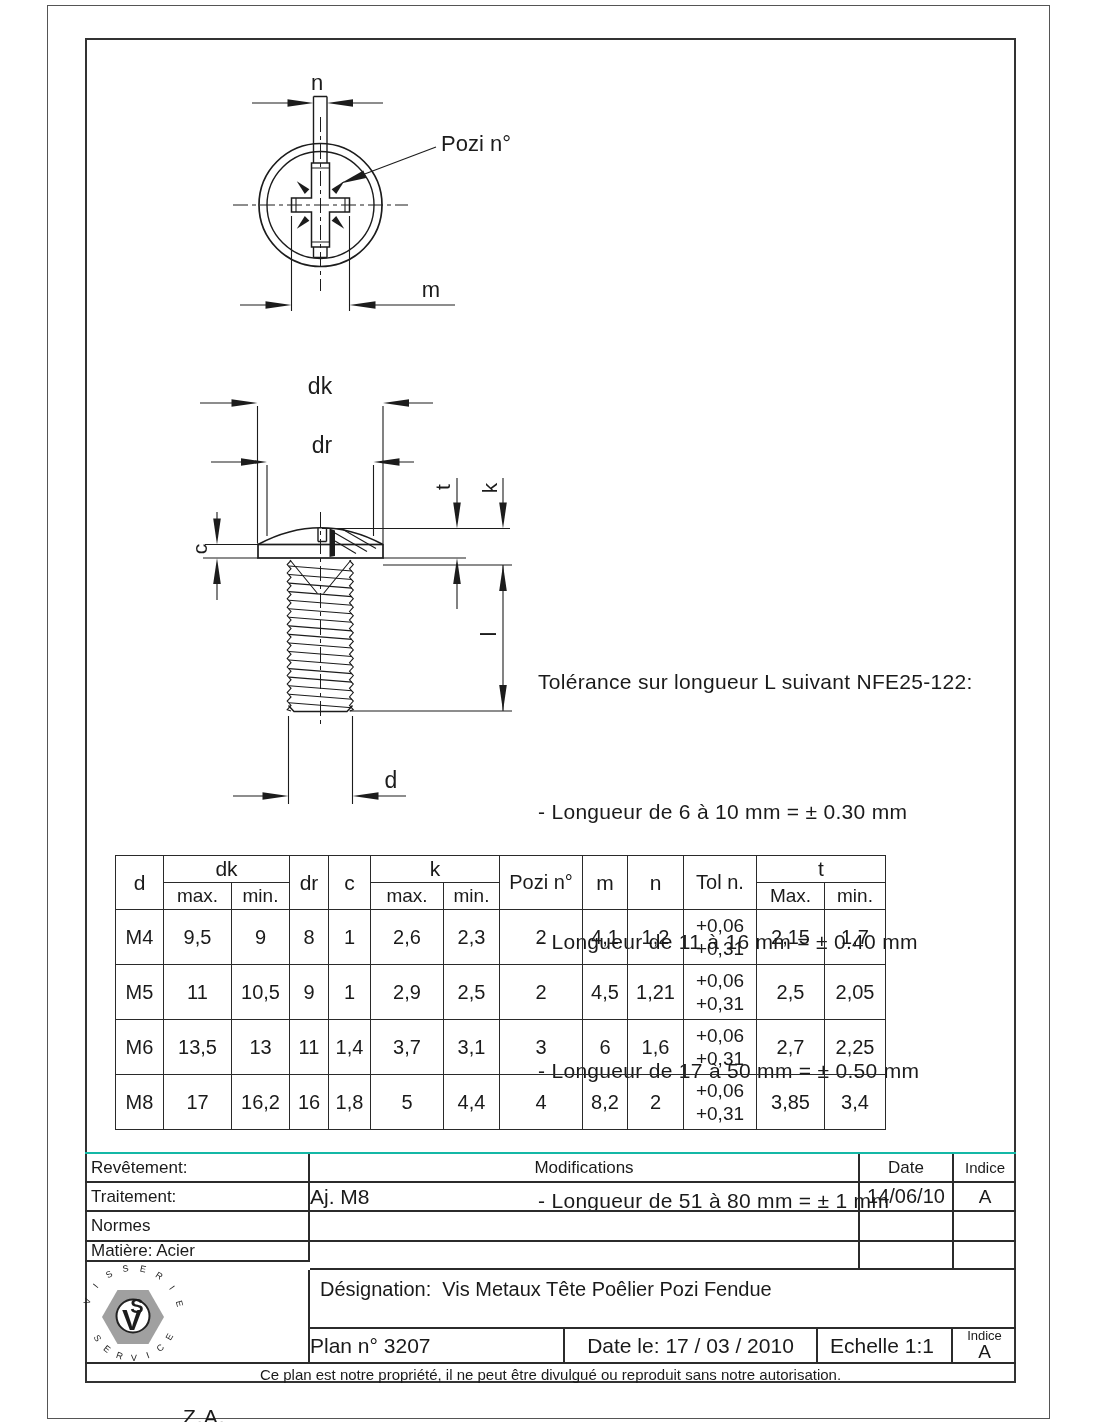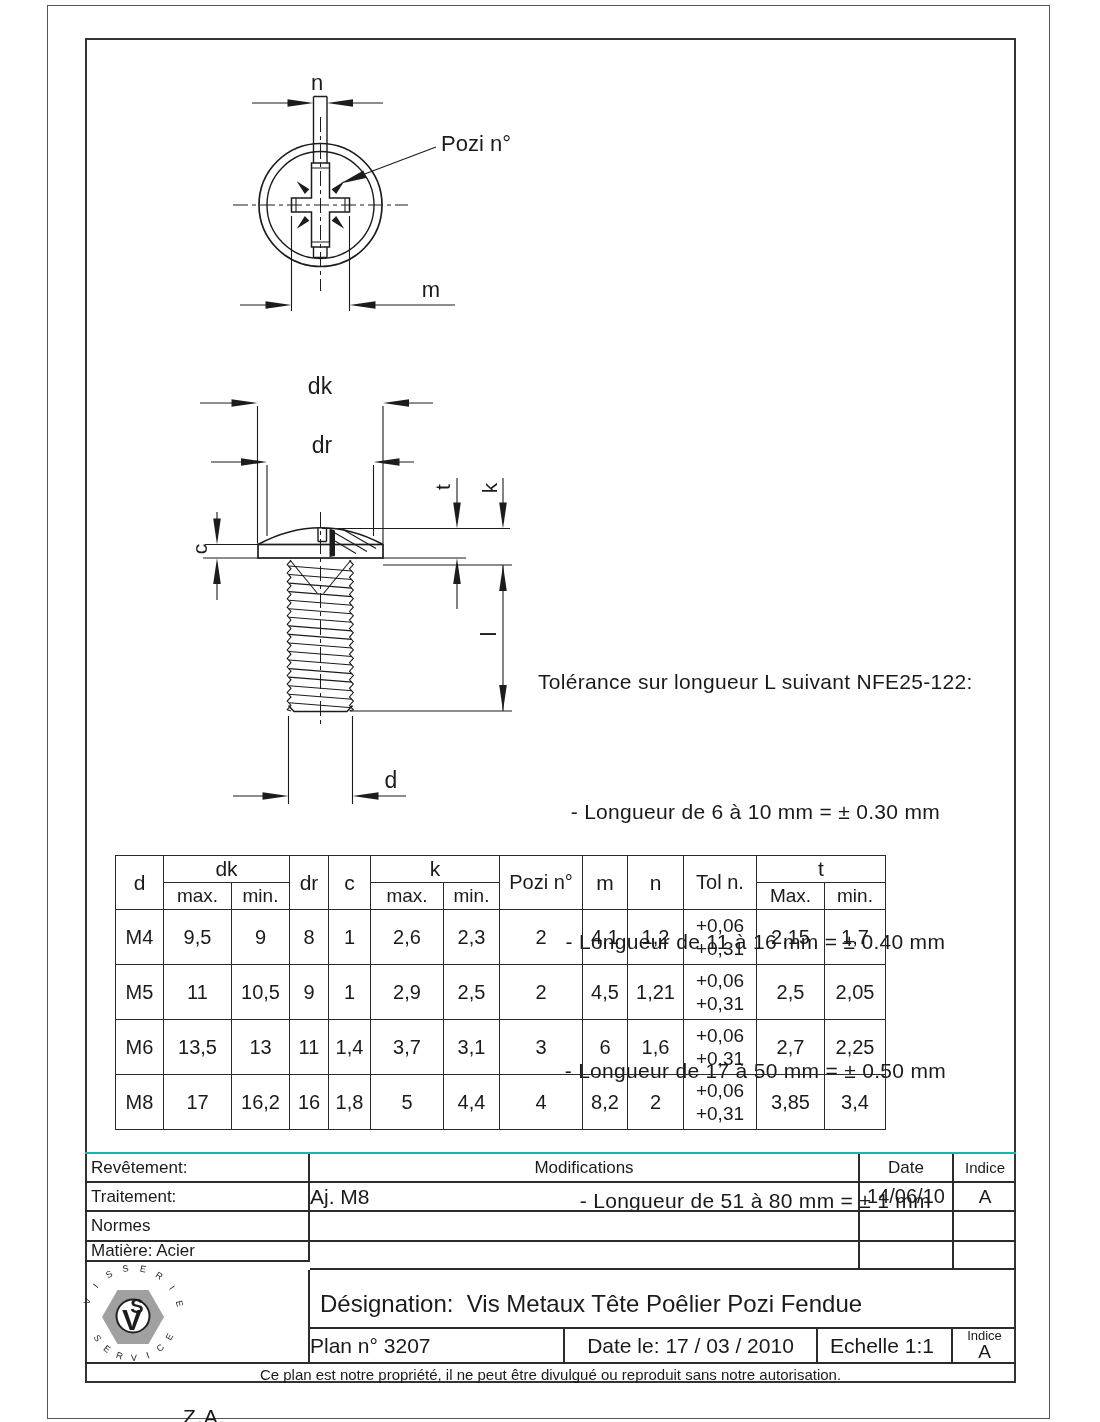--- a/index.html
+++ b/index.html
@@ -9,21 +9,21 @@
         border:1.5px solid #555;box-sizing:border-box;}
   .inner-frame{position:absolute;left:85px;top:38px;width:931px;height:1345px;
         border:2px solid #333;box-sizing:border-box;}
   .art{position:absolute;left:0;top:0;pointer-events:none;}
   .art text{stroke:none;fill:#1c1c1c;font-family:"Liberation Sans",sans-serif;}
   .arr{fill:#1c1c1c;stroke:none;}
   .thin{stroke-width:1.1;}
   .cl{stroke-width:1;stroke-dasharray:15 4 4 4;}
   
   .tolerance{position:absolute;left:538px;top:574px;font-size:21px;line-height:43.2px;
-        letter-spacing:.3px;white-space:pre;text-align:center;}
+        letter-spacing:.3px;white-space:pre;}
   
   .dims{position:absolute;left:115px;top:855px;width:770px;border-collapse:collapse;
         table-layout:fixed;font-size:20px;}
   .dims td,.dims th{border:1.6px solid #2a2a2a;text-align:center;vertical-align:middle;
         font-weight:400;padding:0;overflow:hidden;}
   .dims thead tr{height:27px;}
   .dims tbody tr{height:55px;}
   .dims .sub{font-size:19px;}
   .dims .tol{font-size:19px;line-height:23px;white-space:pre-line;}
   
@@ -313,21 +313,21 @@
     <div class="tb" style="left:225px;top:88px;width:550px;height:28px"></div>
     <div class="tb" style="left:775px;top:88px;width:94px;height:28px"></div>
     <div class="tb noR" style="left:869px;top:88px;width:62px;height:28px"></div>
 
     <div class="tb" style="left:0;top:116px;width:225px;height:94px">
       <div class="za">
         <div class="l1">Z.A.</div>
 
       </div>
     </div>
-    <div class="tb noR pre" style="left:225px;top:116px;width:706px;height:59px;font-size:24px;padding-left:10px;align-items:flex-start;padding-top:20px">Désignation:  Vis Metaux Tête Poêlier Pozi Fendue</div>
+    <div class="tb noR pre" style="left:225px;top:116px;width:706px;height:59px;font-size:20px;padding-left:10px;align-items:flex-start;padding-top:8px">Désignation:  Vis Metaux Tête Poêlier Pozi Fendue</div>
 
     <div class="tb big" style="left:225px;top:175px;width:255px;height:35px">Plan n° 3207</div>
     <div class="tb ctr" style="left:480px;top:175px;width:253px;height:35px;font-size:21px">Date le: 17 / 03 / 2010</div>
     <div class="tb" style="left:733px;top:175px;width:135px;height:35px;font-size:21px;padding-left:12px">Echelle 1:1</div>
     <div class="tb noR ind2line" style="left:868px;top:175px;width:63px;height:35px">
       <div class="s">Indice</div>
       <div class="v">A</div>
     </div>
 
     <div class="tb noR noB ctr" style="left:0;top:210px;width:931px;height:21px;font-size:15px">Ce plan est notre propriété, il ne peut être divulgué ou reproduit sans notre autorisation.</div>

